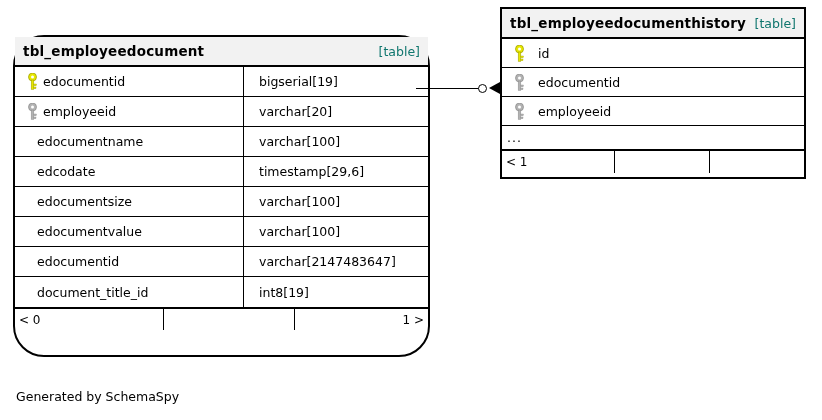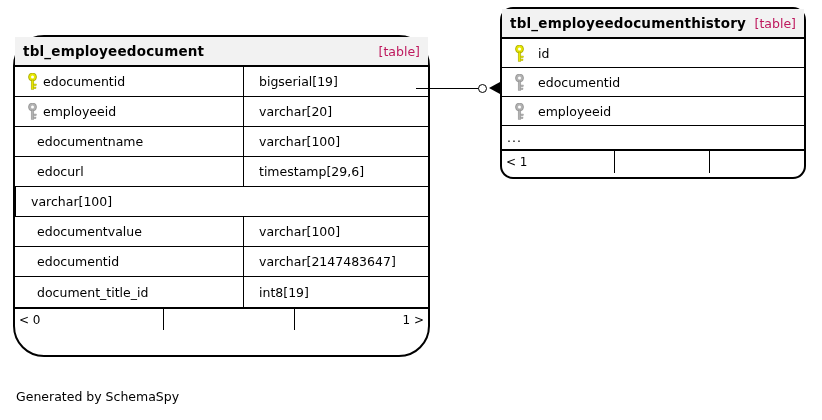--- a/index.html
+++ b/index.html
@@ -32,21 +32,21 @@
   .ent-title{
     font-weight:bold;
     font-size:13.5px;
     letter-spacing:0.2px;
     white-space:nowrap;
   }
   .ent-tag{
     margin-left:auto;
     font-size:12.5px;
     font-weight:normal;
-    color:#be185d;
+    color:#0f766e;
   }
   .rows{display:block;}
   .row{
     display:flex;
     box-sizing:border-box;
     border-bottom:1px solid #000000;
     height:30px;
     align-items:center;
   }
   .row:last-child{border-bottom:none;}
@@ -199,27 +199,31 @@
         <div class="cell-name" style="width:228px;">
           <span class="indent"></span>
           <span class="colname">edocumentname</span>
         </div>
         <div class="cell-type" style="width:185px;">varchar[100]</div>
       </div>
 
       <div class="row">
         <div class="cell-name" style="width:228px;">
           <span class="indent"></span>
-          <span class="colname">edocurl</span>
+          <span class="colname">edcodate</span>
         </div>
         <div class="cell-type" style="width:185px;">timestamp[29,6]</div>
       </div>
 
 
       <div class="row">
+        <div class="cell-name" style="width:228px;">
+          <span class="indent"></span>
+          <span class="colname">edocumentsize</span>
+        </div>
         <div class="cell-type" style="width:185px;">varchar[100]</div>
       </div>
 
       <div class="row">
         <div class="cell-name" style="width:228px;">
           <span class="indent"></span>
           <span class="colname">edocumentvalue</span>
         </div>
         <div class="cell-type" style="width:185px;">varchar[100]</div>
       </div>
@@ -242,21 +246,21 @@
 
     </div>
 
     <div class="ent-footer">
       <div class="foot-cell foot-left" style="width:148px;">&lt; 0</div>
       <div class="foot-cell" style="width:131px;"></div>
       <div class="foot-cell foot-right" style="width:134px;">1 &gt;</div>
     </div>
   </div>
 
-  <div class="entity" style="left:500px;top:7px;width:306px;height:172px;border-radius:13px;">
+  <div class="entity" style="left:500px;top:7px;width:306px;height:172px;">
 
     <div class="ent-header">
       <span class="ent-title">tbl_employeedocumenthistory</span>
       <span class="ent-tag">[table]</span>
     </div>
 
     <div class="rows">
 
       <div class="row" style="height:29px;">
         <div class="cell-name" style="width:100%;">

